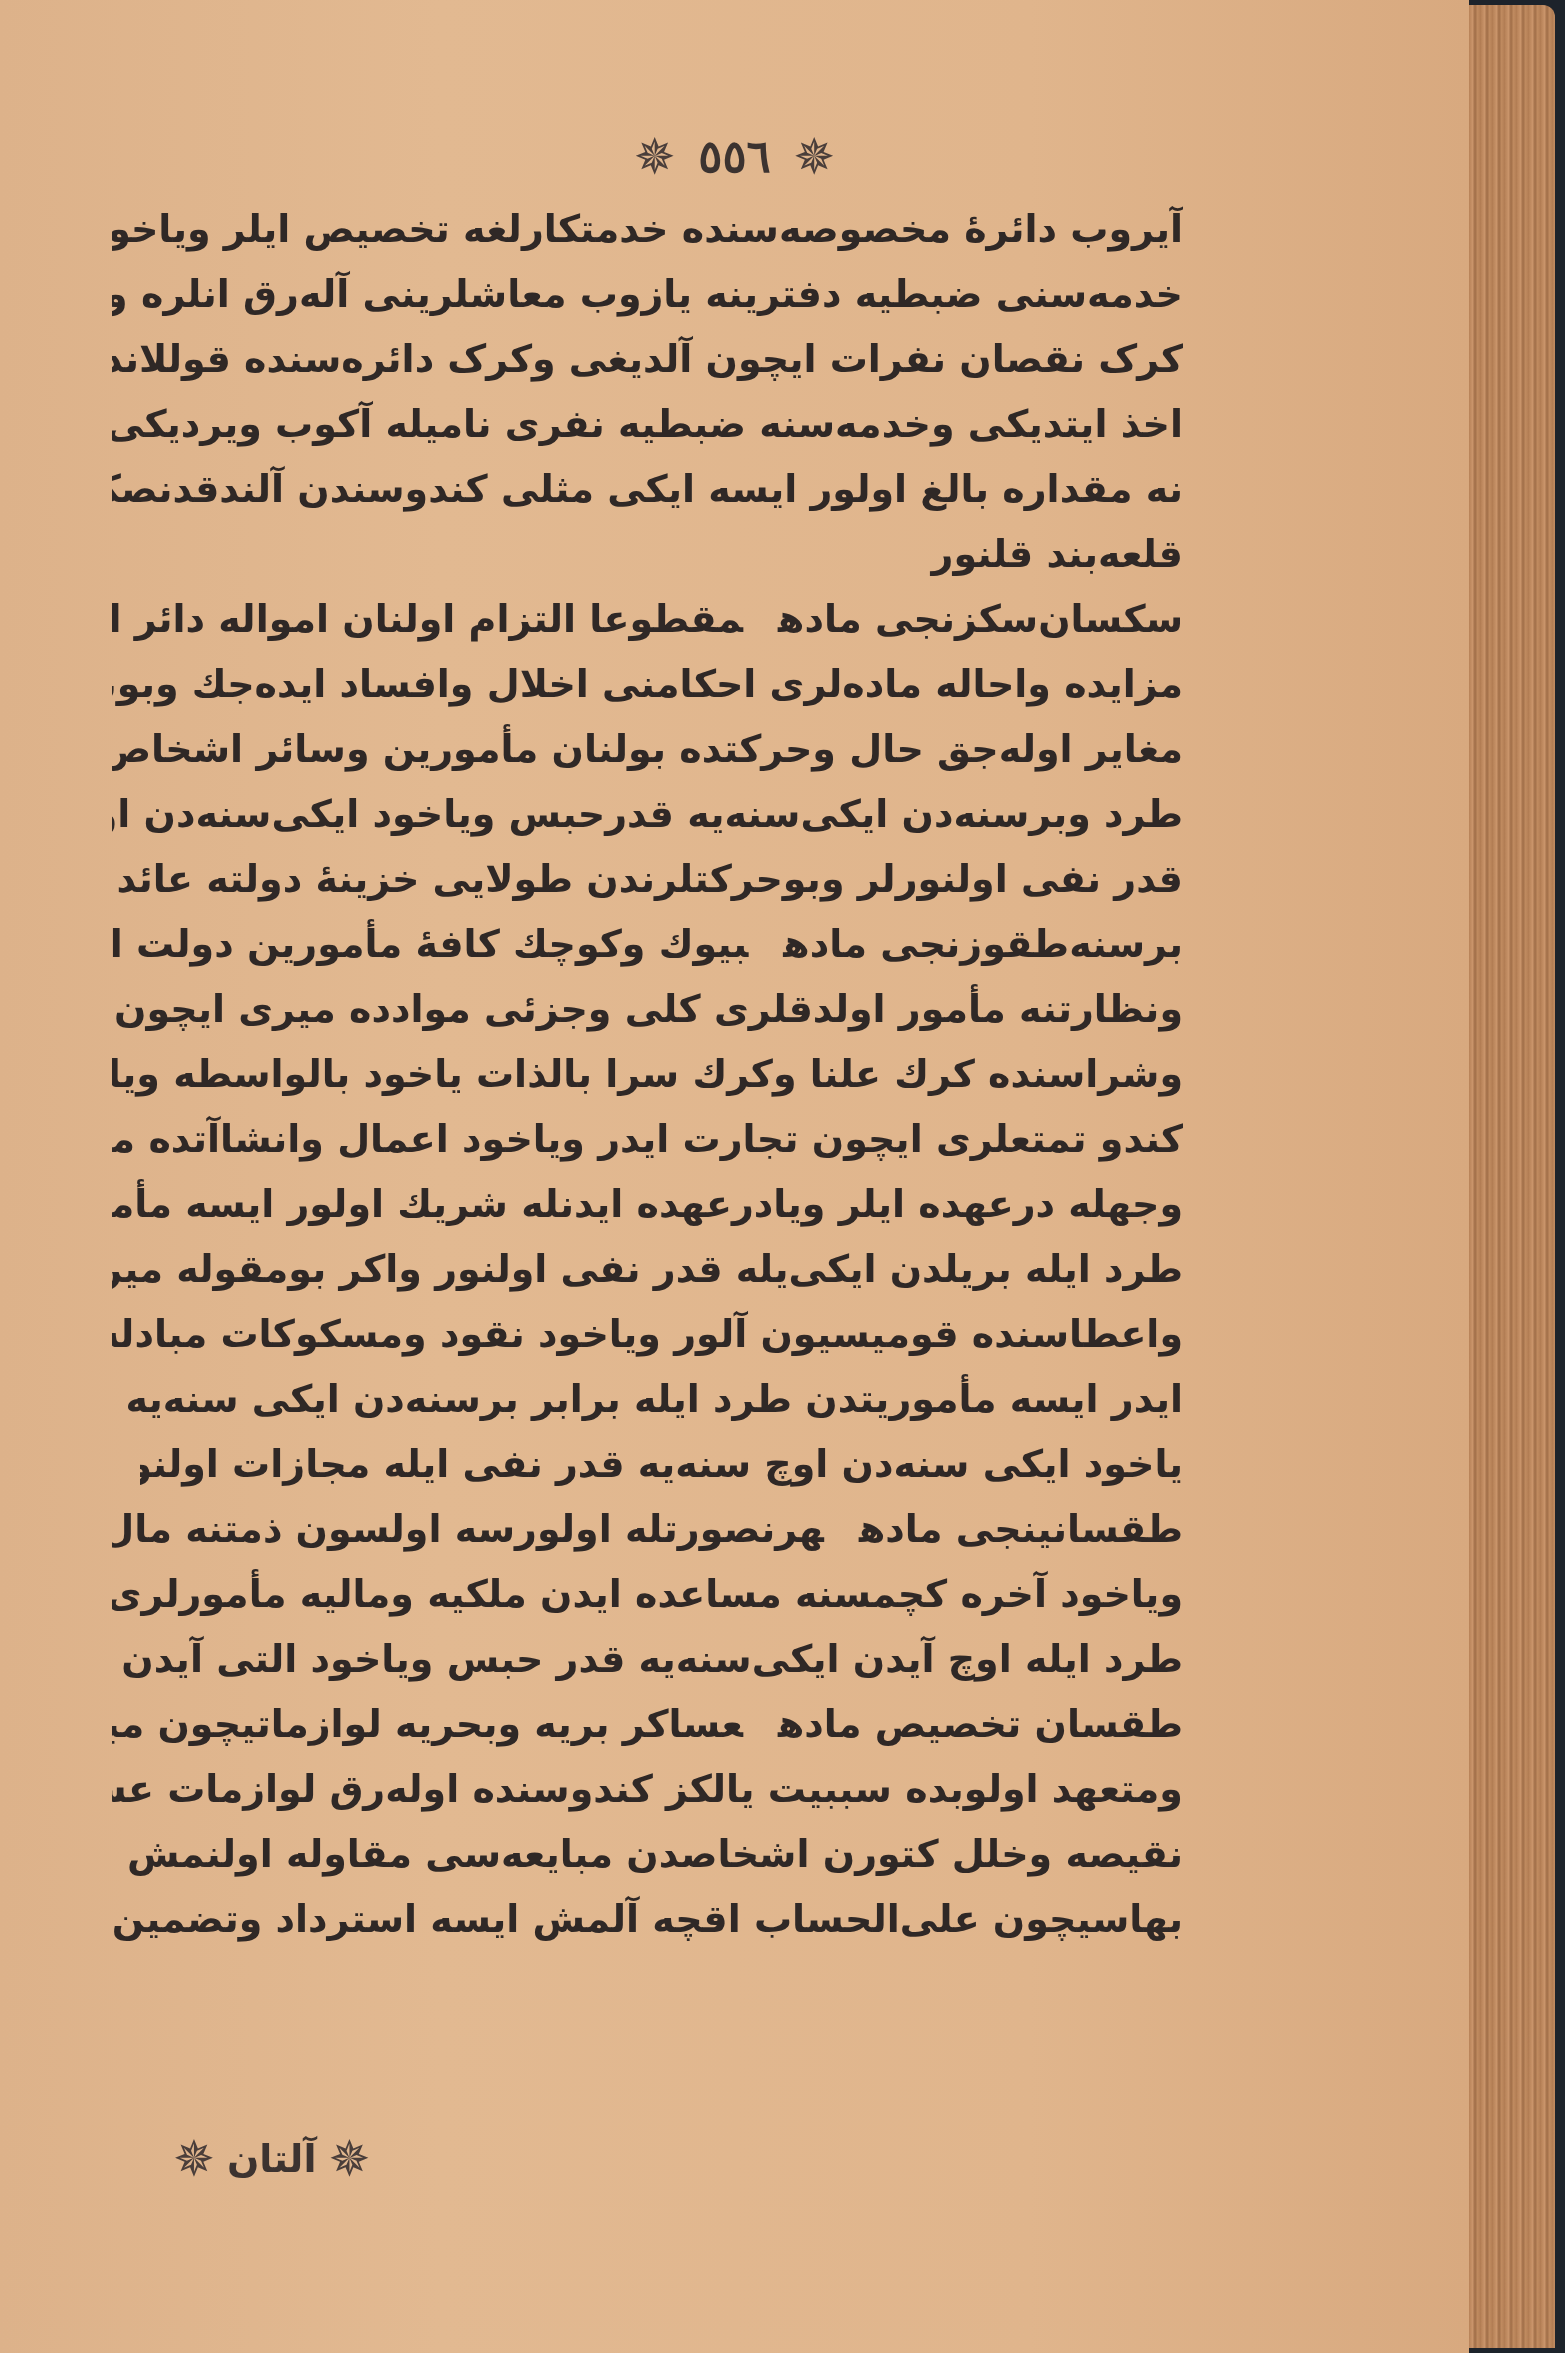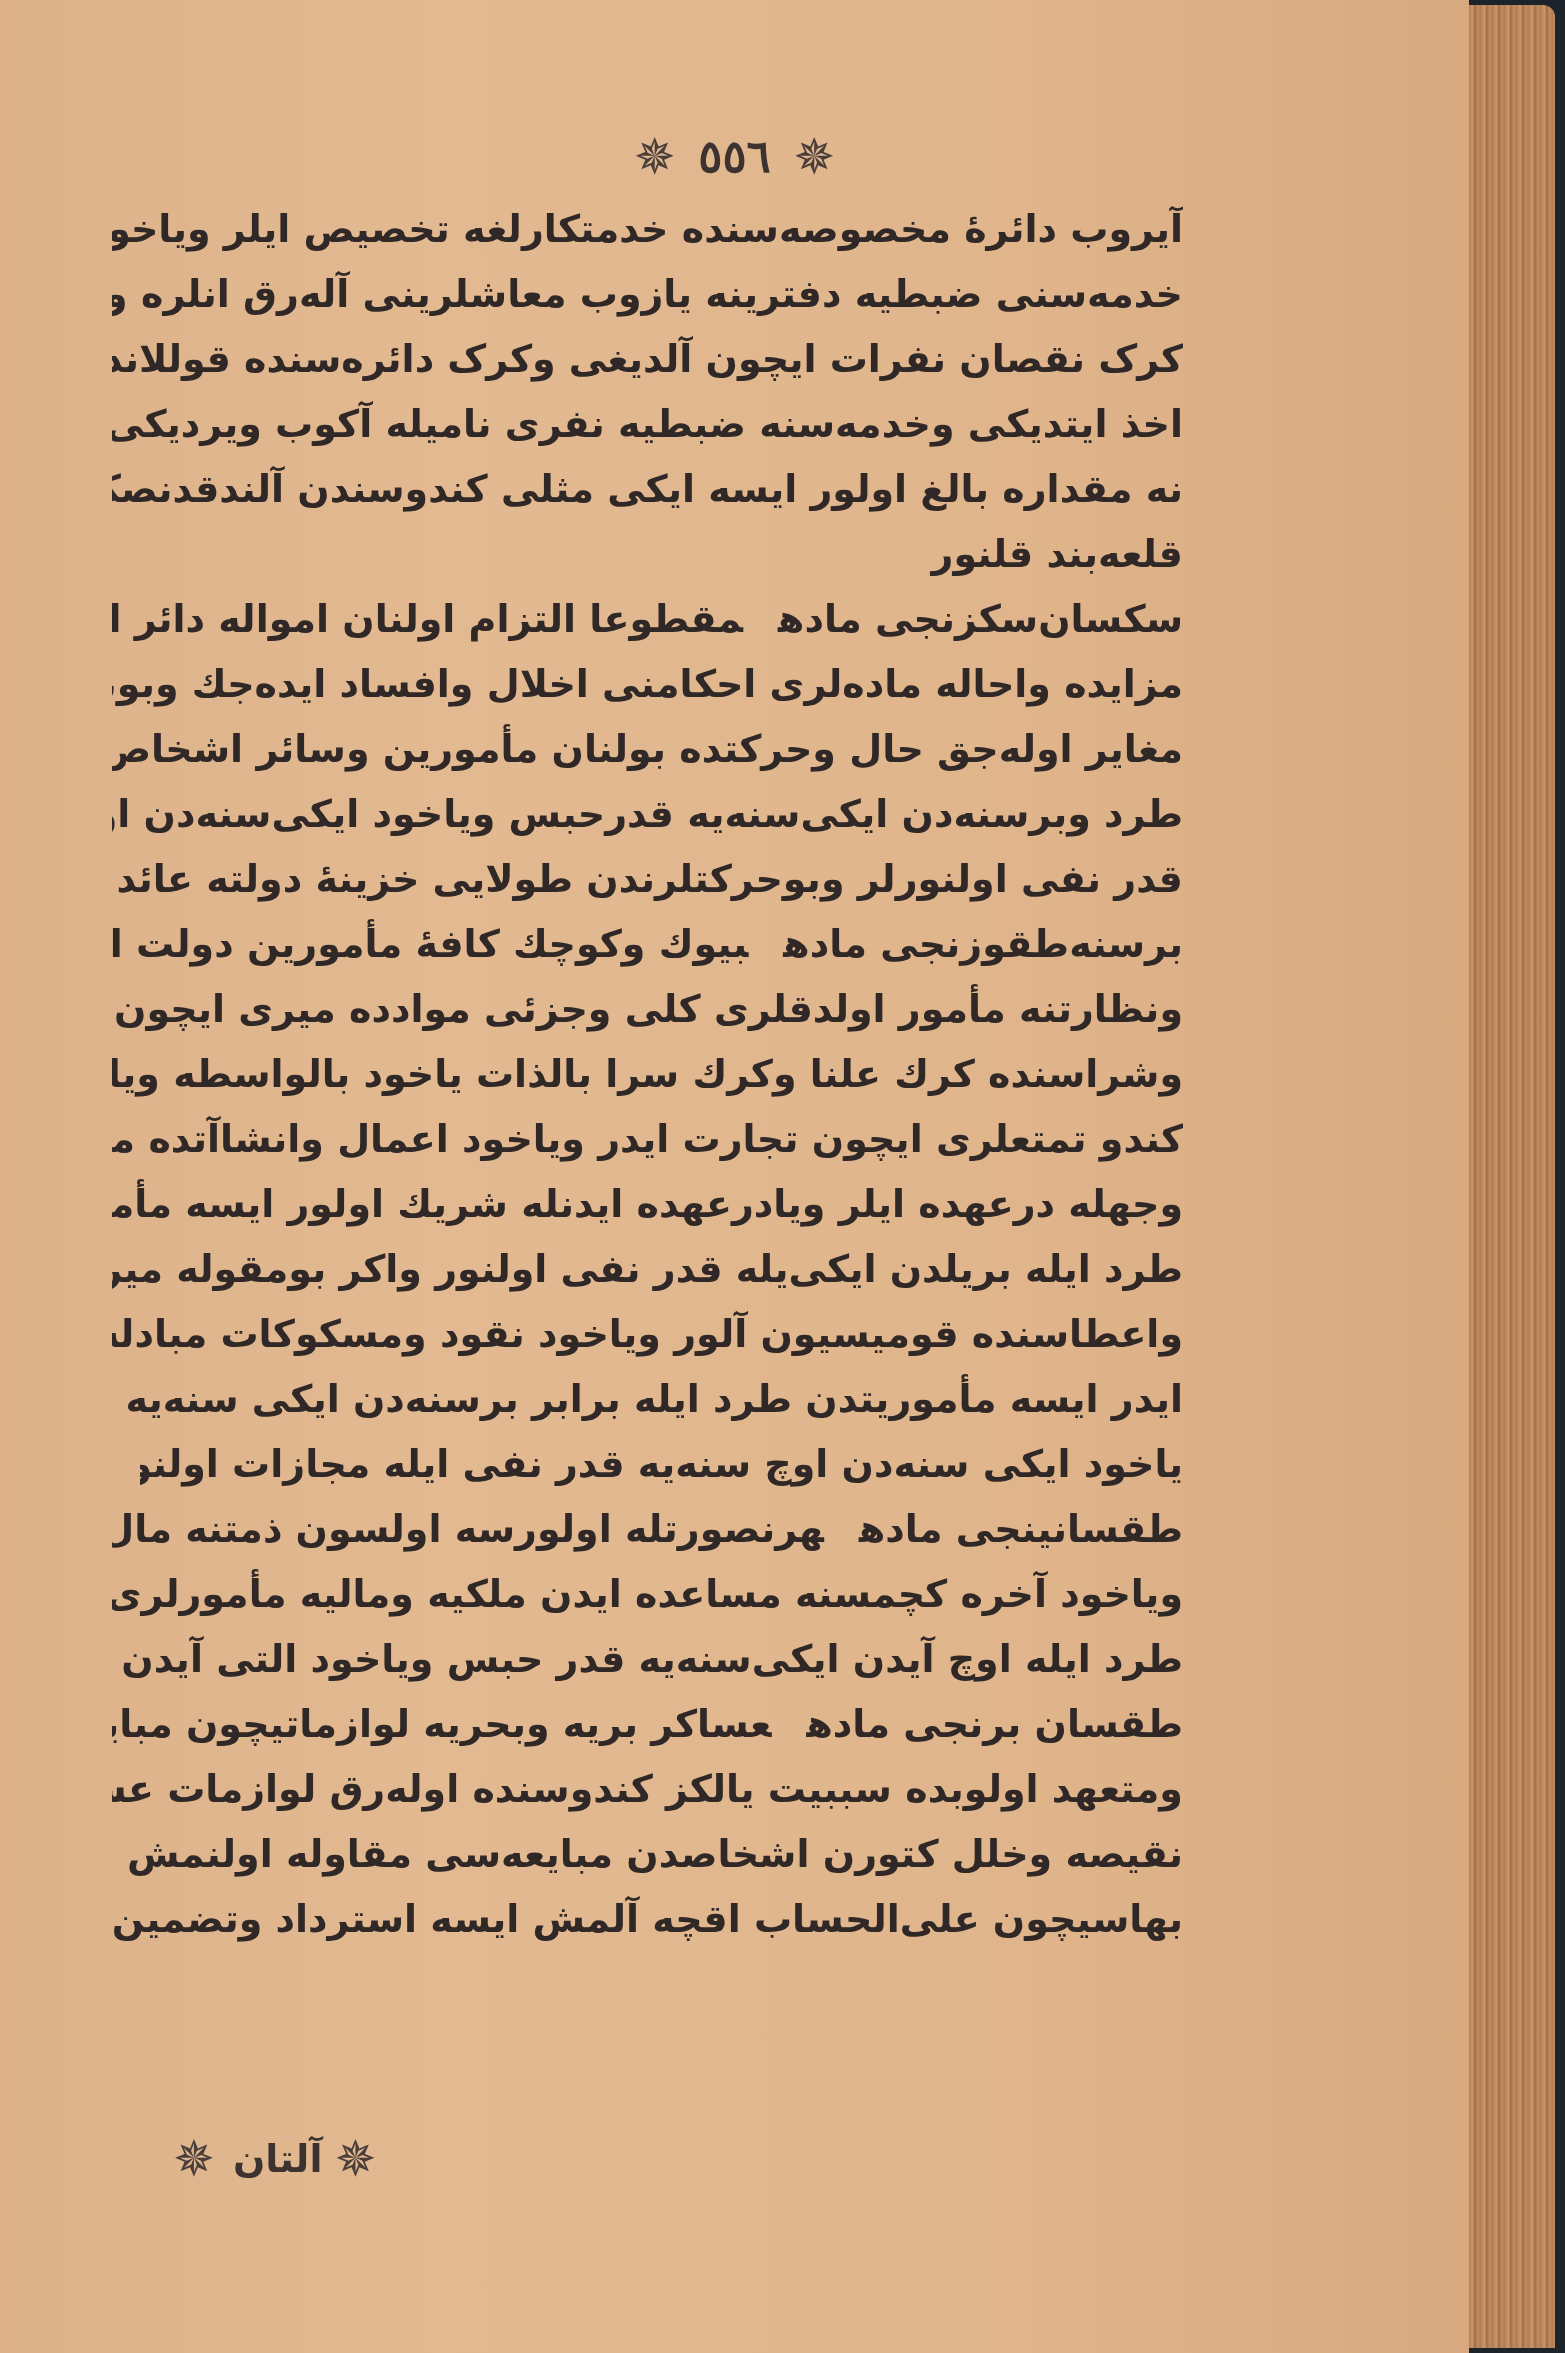--- a/index.html
+++ b/index.html
@@ -36,21 +36,21 @@
     font-weight: bold;
   }
   .line { display: block; white-space: nowrap; overflow: hidden; text-align-last: justify; }
   .line.short { text-align-last: right; margin-left: 28px; }
   .art-label { margin-left: 35px; }
   .footer {
     position: absolute; top: 2134px; left: 173px;
     display: flex; align-items: center; gap: 12px; color: #3c3330;
     direction: rtl;
   }
-  .catchword { font-size: 38px; font-weight: bold; margin-left: 6px; }
+  .catchword { font-size: 38px; font-weight: bold; }
 </style>
 </head>
 <body>
 
 <div class="scan">
   <div class="page">
 
     <div class="header">
       <span class="orn">✵</span>
       <span class="page-num">٥٥٦</span>
@@ -78,21 +78,21 @@
       <span class="line">وجهله درعهده ایلر ویادرعهده ایدنله شریك اولور ایسه مأموریتدن</span>
       <span class="line">طرد ایله بریلدن ایکی‌یله قدر نفی اولنور واکر بومقوله میری اخذ</span>
       <span class="line">واعطاسنده قومیسیون آلور ویاخود نقود ومسکوکات مبادله‌سنده تمتع</span>
       <span class="line">ایدر ایسه مأموریتدن طرد ایله برابر برسنه‌دن ایکی سنه‌یه قدر حبس</span>
       <span class="line short">یاخود ایکی سنه‌دن اوچ سنه‌یه قدر نفی ایله مجازات اولنور</span>
 
       <span class="line"><span class="art-label">طقسانینجی ماده</span><span>هرنصورتله اولورسه اولسون ذمتنه مال میری کچوران</span></span>
       <span class="line">ویاخود آخره کچمسنه مساعده ایدن ملکیه ومالیه مأمورلری مأموریتندن</span>
       <span class="line">طرد ایله اوچ آیدن ایکی‌سنه‌یه قدر حبس ویاخود التی آیدن اوچ‌سنه‌یه</span>
 
-      <span class="line"><span class="art-label">طقسان برنجی ماده</span><span>عساکر بریه وبحریه لوازماتیچون مبایعاته مأمور</span></span>
+      <span class="line"><span class="art-label">طقسان تخصیص ماده</span><span>عساکر بریه وبحریه لوازماتیچون مبایعاته مأمور</span></span>
       <span class="line">ومتعهد اولوبده سببیت یالکز کندوسنده اوله‌رق لوازمات عسکریه‌یه</span>
       <span class="line">نقیصه وخلل کتورن اشخاصدن مبایعه‌سی مقاوله اولنمش اولان اشیانك</span>
       <span class="line">بهاسیچون علی‌الحساب اقچه آلمش ایسه استرداد وتضمین ایتدیرلدکدن‌صکره</span>
     </div>
 
     <div class="footer">
       <span class="orn">✵</span>
       <span class="catchword">آلتان</span>
       <span class="orn">✵</span>
     </div>

